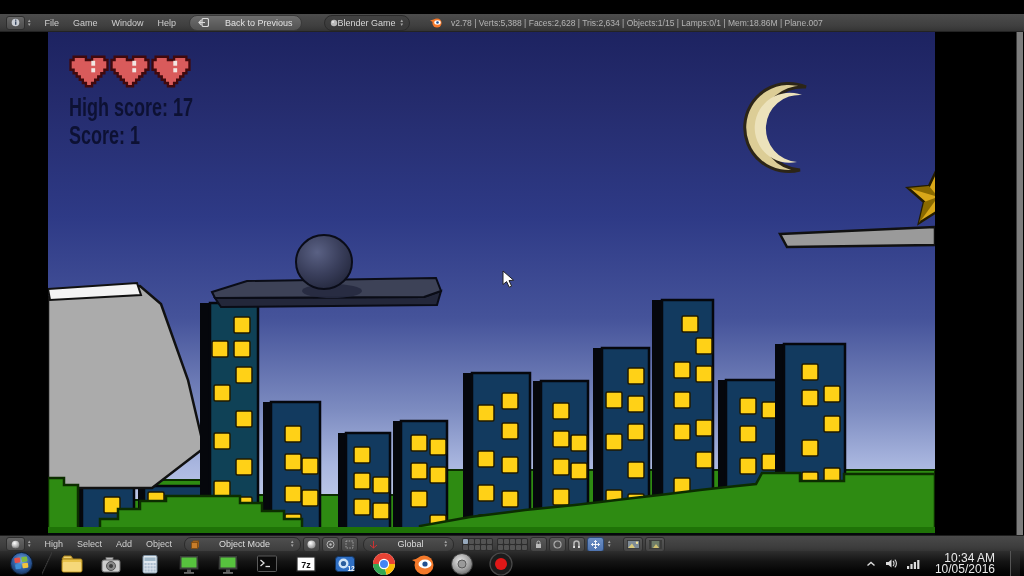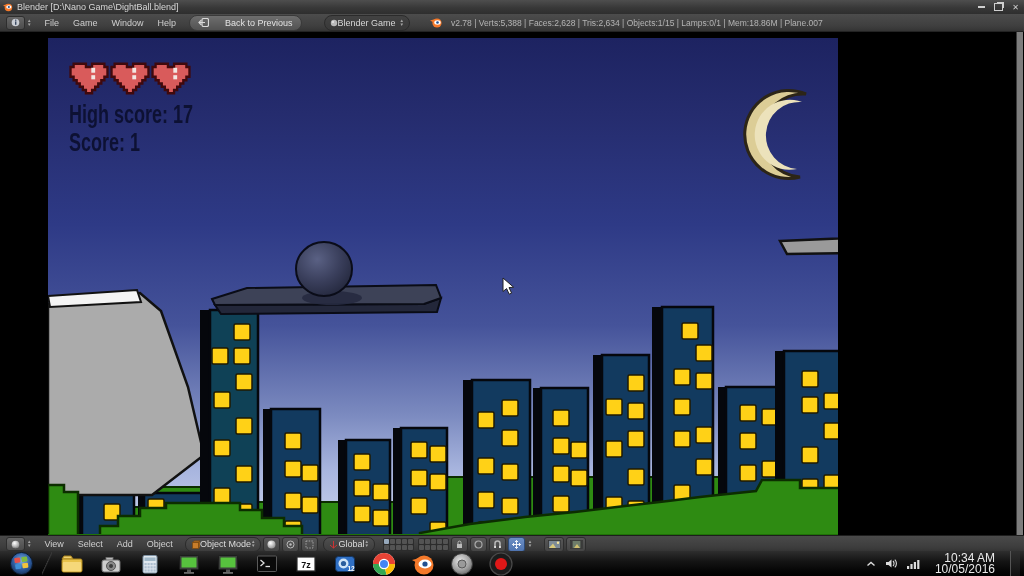--- a/index.html
+++ b/index.html
@@ -22,34 +22,34 @@
     border-radius:3px;margin:0 2px 0 6px;display:flex;align-items:center;justify-content:center}
   .arrpair{display:flex;flex-direction:column;font-size:4.5px;line-height:4px;color:#a5a5a5;margin-right:6px}
   .menuitem{padding:0 7px;color:#cfcfcf;cursor:default}
   .pillbtn{height:14px;border-radius:8px;background:linear-gradient(#6e6e6e,#525252);
     border:1px solid #3a3a3a;display:flex;align-items:center;padding:0 8px;gap:16px;color:#e2e2e2;margin-left:6px}
   .dropfield{height:14px;border-radius:8px;background:linear-gradient(#424242,#383838);
     border:1px solid #2b2b2b;display:flex;align-items:center;padding:0 5px;color:#d8d8d8;margin-left:22px}
   .stats{margin-left:8px;color:#b4b4b4;font-size:8.5px;letter-spacing:0;white-space:nowrap}
   
   .vp{position:absolute;left:0;top:31px;width:1024px;height:504px;background:#000}
-  .game{position:absolute;left:48px;top:7px;width:790px;height:504px;overflow:hidden;
+  .game{position:absolute;left:48px;top:0;width:887px;height:504px;overflow:hidden;
     background:linear-gradient(180deg,#1d2361 0%,#252c6e 15%,#2e3a86 37%,#45539a 57%,#7c8bc0 75%,#a9b6df 86%,#c3cdea 95%,#c9d2ec 100%)}
   .rightstrip{position:absolute;left:1016px;top:0;width:6px;height:504px;background:#7d7d7d;border-left:1px solid #3a3a3a}
   #scene{position:absolute;left:0;top:0}
   .hearts{position:absolute;left:21px;top:24px;display:flex;gap:1px}
   .hud{position:absolute;left:21px;top:62px;color:#0d1133;font-weight:bold;font-size:25px;line-height:28px;
     transform:scaleX(.72);transform-origin:0 0;white-space:nowrap;letter-spacing:0px}
   .cursor{position:absolute;left:454px;top:239px}
   
   .v3dhdr{position:absolute;left:0;top:535px;width:1024px;height:16px;
     background:linear-gradient(#4a4a4a,#3d3d3d 70%,#323232);border-top:1px solid #1e1e1e;border-bottom:1px solid #191919;
     display:flex;align-items:center;color:#cccccc;font-size:9px;z-index:49}
   .minipill{height:13px;border-radius:7px;background:linear-gradient(#4f4f4f,#3d3d3d);border:1px solid #2b2b2b;
-    display:flex;align-items:center;padding:0 5px;gap:0;color:#dddddd;margin-left:5px}
+    display:flex;align-items:center;padding:0 5px;gap:20px;color:#dddddd;margin-left:5px}
   .sqbtn{width:15px;height:13px;background:linear-gradient(#585858,#454545);border:1px solid #2e2e2e;border-radius:3px;
     margin-left:2px;display:flex;align-items:center;justify-content:center}
   .sqbtn.active{background:linear-gradient(#6d8fc4,#4f74b0);border-color:#2c4a77}
   .layers{display:flex;gap:4px;margin-left:8px}
   .lgrid{display:grid;grid-template-columns:repeat(5,5px);grid-template-rows:repeat(2,5px);gap:1px;
     background:#2c2c2c;padding:1px;border-radius:2px}
   .lcell{background:#535353;border-radius:1px}
   .lcell.on{background:#96a8bb}
   
   .taskbar{position:absolute;left:0;top:551px;width:1024px;height:25px;
@@ -83,38 +83,20 @@
           <stop offset="60%" stop-color="#9e9e9e"></stop>
           <stop offset="100%" stop-color="#5c5c5c"></stop>
     </radialGradient>
     <radialGradient id="shadeBall" cx="38%" cy="32%" r="75%">
       <stop offset="0%" stop-color="#ffffff"></stop>
           <stop offset="100%" stop-color="#8a8a8a"></stop>
     </radialGradient>
   </defs>
 </svg>
 
-<div class="titlebar">
-  <svg class="logo" viewBox="0 0 12 12">
-    <circle cx="6.5" cy="6.5" r="4.5" fill="#f5792a"></circle>
-    <ellipse cx="7" cy="6" rx="3.2" ry="2.2" fill="#fff"></ellipse>
-    <circle cx="7" cy="6" r="1.3" fill="#23508f"></circle>
-    <path d="M0,4 L5,2.6 L3,5.6 Z" fill="#f5792a"></path>
-  </svg>
-  <span>Blender [D:\Nano Game\DightBall.blend]</span>
-  <div class="wctrl">
-    <span class="wbtn">
-          <span class="minbar"></span>
-        </span>
-    <span class="wbtn">
-          <span class="restbox"></span>
-        </span>
-    <span class="wbtn">✕</span>
-  </div>
-</div>
 
 <div class="infohdr">
   <span class="edbtn">
     <svg width="11" height="9" viewBox="0 0 11 9">
       <circle cx="5.5" cy="4.5" r="3.8" fill="#c9cdd4"></circle>
           <rect x="5" y="3.4" width="1.4" height="3.4" fill="#3b4a62"></rect>
           <rect x="5" y="1.6" width="1.4" height="1.2" fill="#3b4a62"></rect>
     </svg>
   </span>
   <span class="arrpair">
@@ -303,21 +285,21 @@
   <span class="edbtn" style="margin-left:6px">
     <svg width="11" height="9" viewBox="0 0 11 9">
       <circle cx="5.5" cy="4.5" r="3.8" fill="url(#shadeBall)"></circle>
           <path d="M2,6.5 A4,2 0 0 0 9,6.5" fill="none" stroke="#888" stroke-width="0.8"></path>
     </svg>
   </span>
   <span class="arrpair">
         <span>▲</span>
         <span>▼</span>
       </span>
-  <span id="v3dMenus"><span class="menuitem">View</span><span class="menuitem">Select</span><span class="menuitem">Add</span><span class="menuitem">Object</span></span>
+  <span id="v3dMenus"><span class="menuitem">High</span><span class="menuitem">Select</span><span class="menuitem">Add</span><span class="menuitem">Object</span></span>
   <span class="minipill">
     <svg width="9" height="9" viewBox="0 0 9 9">
       <rect x="1.5" y="2.5" width="6" height="6" fill="#c87d2a" stroke="#7a4a12" stroke-width="0.8"></rect>
       <path d="M1.5,2.5 L3.5,0.8 L9,0.8 L7.5,2.5 Z M7.5,2.5 L9,0.8 L9,6.8 L7.5,8.5 Z" fill="#a8661e" stroke="#7a4a12" stroke-width="0.6"></path>
     </svg>
     <span>Object Mode</span>
     <span class="arrpair" style="margin:0">
           <span>▲</span>
           <span>▼</span>
         </span>

